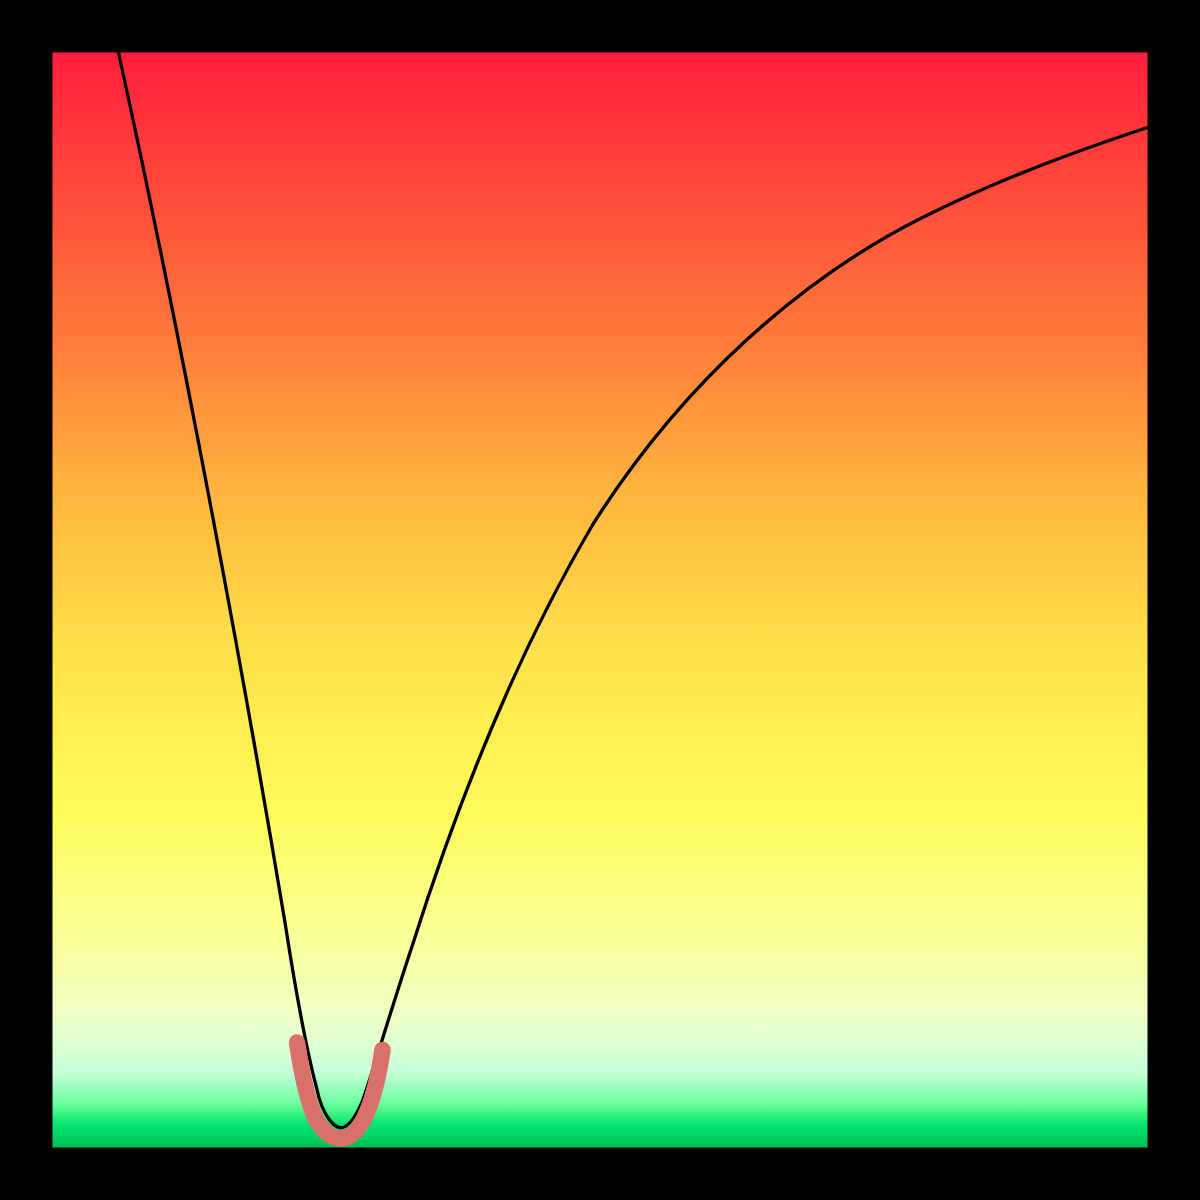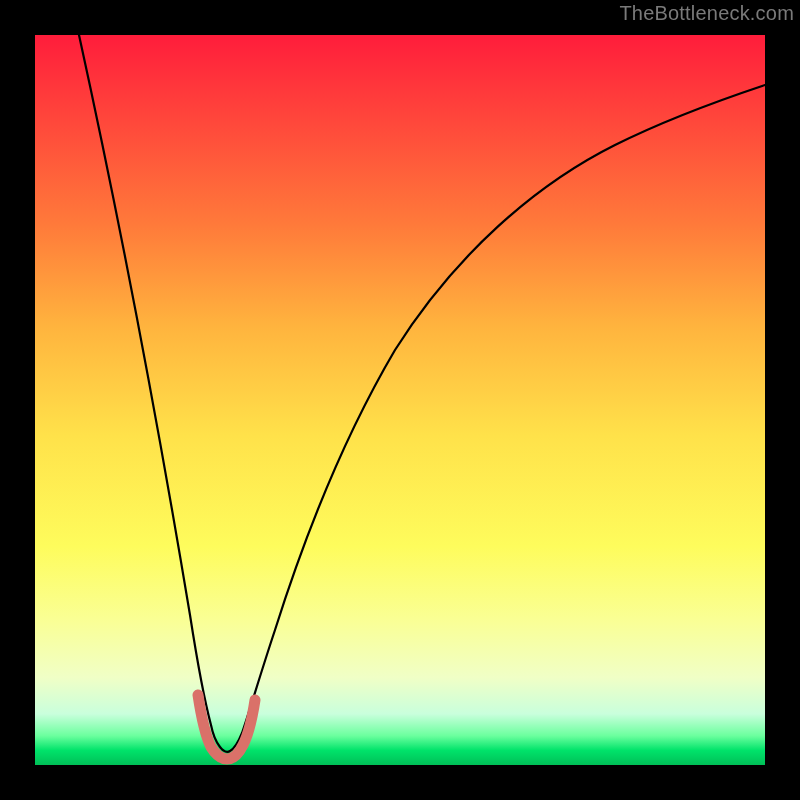--- a/index.html
+++ b/index.html
@@ -53,21 +53,20 @@
     left: 0; top: 0;
     width: 730px; height: 730px;
     overflow: visible;
   }
 </style>
 </head>
 <body>
 
 <div class="frame">
 
-  <div class="watermark">TheBottleneck.com</div>
 
   <div class="plot">
     <svg class="curve" viewBox="0 0 730 730" preserveAspectRatio="none">
       <path fill="none" stroke="#000" stroke-width="2.2" stroke-linecap="round" d="M 44,0 C 90,210 130,430 155,580 C 162,625 168,660 176,690 C 178,700 181,707 185,712 C 188,716 192,718 195,716 C 199,714 203,708 207,698 C 215,675 225,640 240,595 C 270,500 310,400 360,315 C 420,220 500,150 580,110 C 640,80 700,60 730,50"></path>
       <path fill="none" stroke="#da7169" stroke-width="11" stroke-linecap="round" d="M 163,660 C 166,680 170,700 176,712 C 181,720 186,724 192,724 C 198,724 203,720 208,710 C 213,700 217,685 220,665"></path>
     </svg>
   </div>
 
 </div>
 

